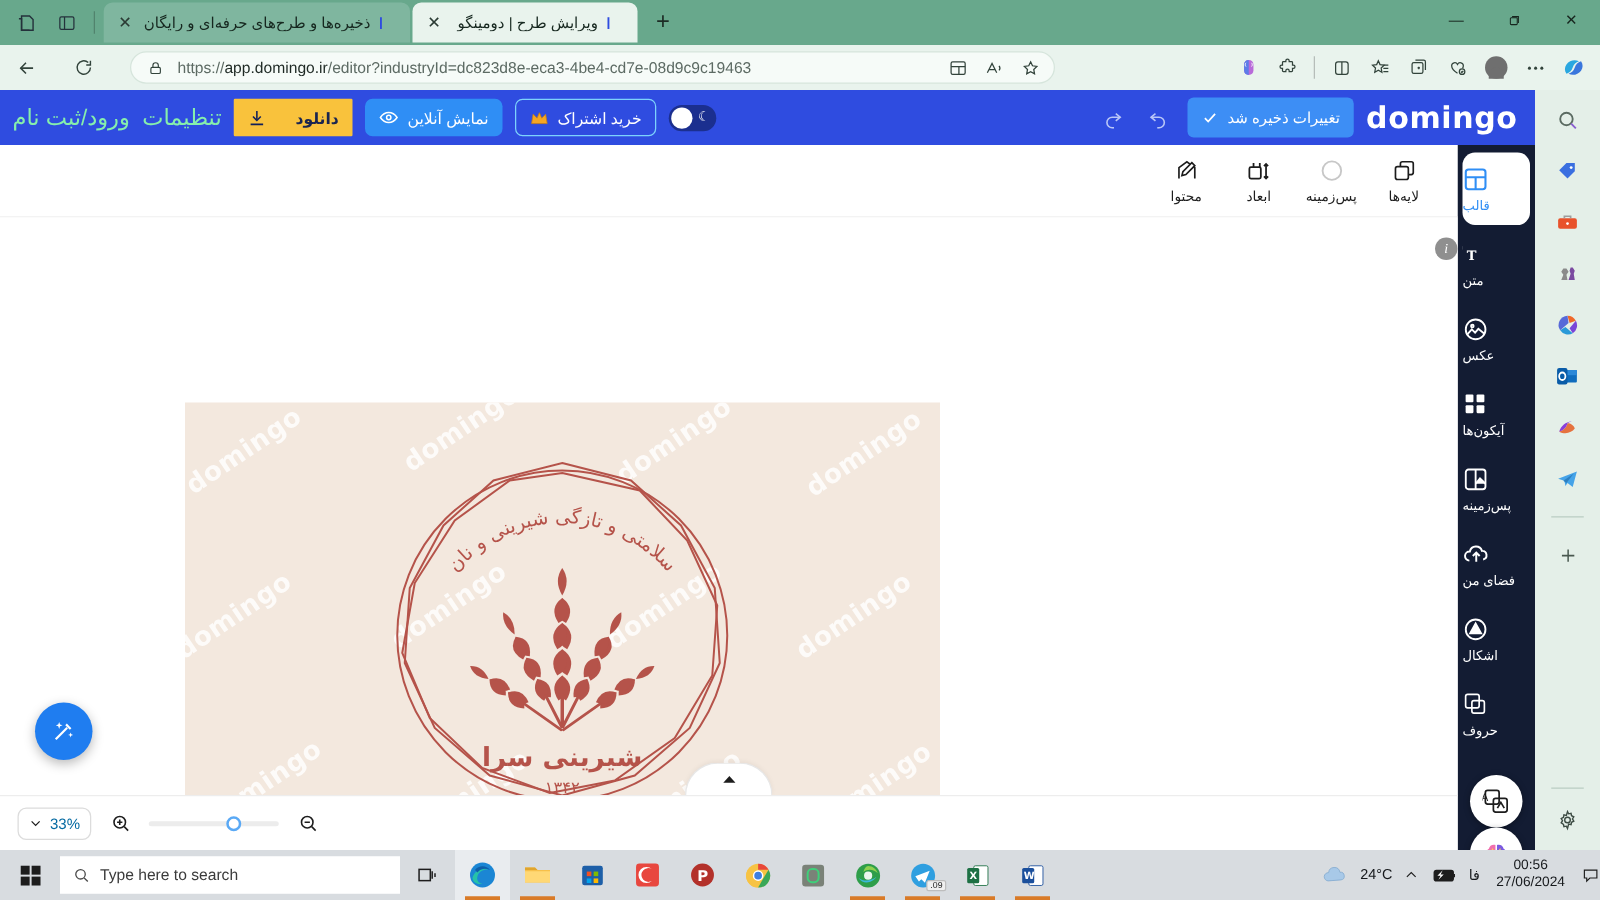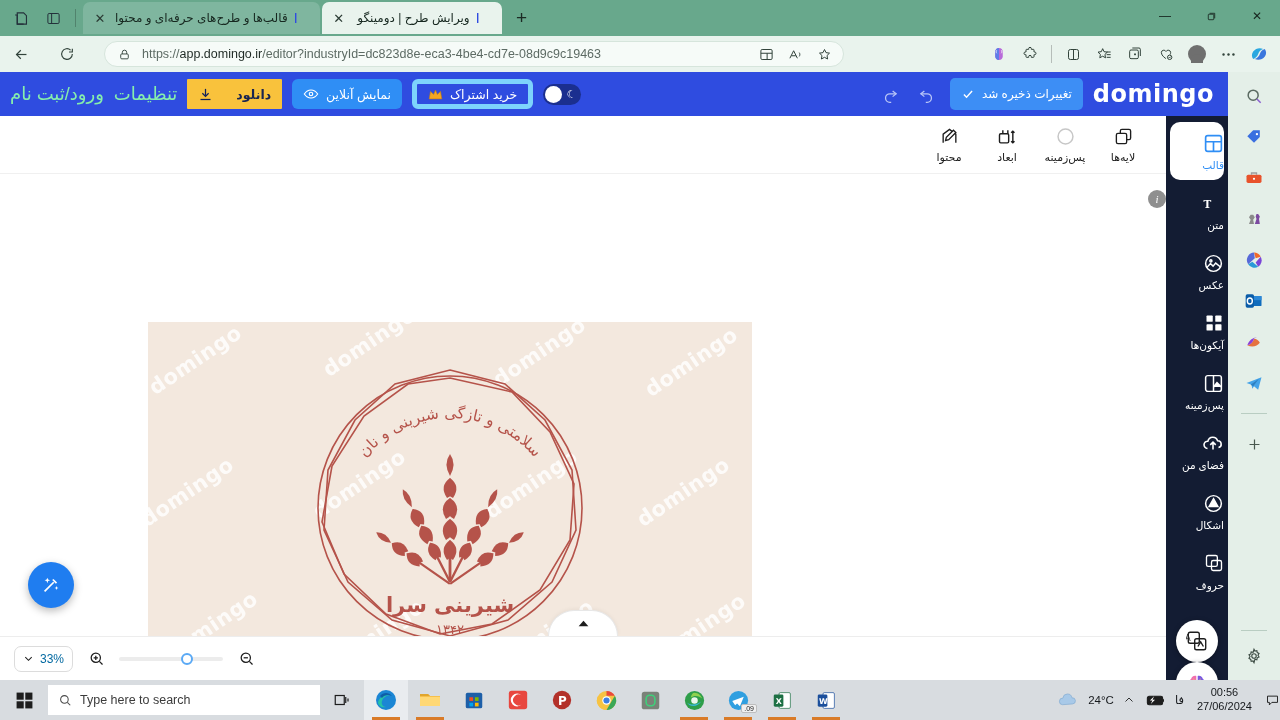--- a/index.html
+++ b/index.html
@@ -75,21 +75,21 @@
     display: flex; align-items: center; gap: 7px; font-size: 12px; white-space: nowrap;
   }
   .hdr-ico-btn { width: 26px; height: 26px; display:flex;align-items:center;justify-content:center; color:#b9c6f7; }
   .hdr-right { margin-right: auto; display: flex; align-items: center; gap: 10px; direction: rtl; }
   .toggle {
     width: 38px; height: 21px; border-radius: 11px; background: #1b2f8f; position: relative; display:flex; align-items:center;
   }
   .toggle .knob { position: absolute; left: 2px; width: 17px; height: 17px; border-radius: 50%; background:#fff; }
   .toggle .moon { position: absolute; right: 5px; color:#fff; font-size: 11px; line-height: 1;}
   .btn-outline {
-    border: 5px solid #7dd3fc; color: #fff; border-radius: 6px; height: 30px; padding: 0 11px;
+    border: 1px solid #7dd3fc; color: #fff; border-radius: 6px; height: 30px; padding: 0 11px;
     display:flex; align-items:center; gap:7px; font-size: 12.5px; white-space: nowrap; background: transparent;
   }
   .btn-blue {
     background: #2f8ef5; color: #fff; border-radius: 6px; height: 30px; padding: 0 11px;
     display:flex; align-items:center; gap:7px; font-size: 12.5px; white-space: nowrap;
   }
   .btn-yellow {
     background: #f9c23c; color: #1a2550; border-radius: 1px; height: 30px; padding: 0 11px;
     display:flex; align-items:center; gap:23px; font-size: 12.5px; font-weight: 700; white-space: nowrap;
   }
@@ -97,21 +97,21 @@
 
   .app-body { display: flex; height: 564px; direction: rtl; }
 
   
   .side {
     width: 62px; background: #131c33; display: flex; flex-direction: column; align-items: center;
     padding-top: 6px; gap: 2px; position: relative; flex: 0 0 62px;
   }
   .side-item {
     width: 54px; height: 58px; border-radius: 10px; display: flex; flex-direction: column;
-    align-items: flex-start; justify-content: center; gap: 4px; color: #ffffff; font-size: 10.5px;
+    align-items: flex-end; justify-content: center; gap: 4px; color: #ffffff; font-size: 10.5px;
   }
   .side-item.active { background: #ffffff; color: #2f8ef5; }
   .side-item .s-ico { height: 24px; display:flex;align-items:center;justify-content:center; }
   .side-badge {
     position: absolute; width: 42px; height: 42px; border-radius: 50%; background: #fff;
     display: flex; align-items: center; justify-content: center; box-shadow: 0 1px 5px rgba(0,0,0,.35);
   }
   .side-badge.b1 { right: 10px; top: 504px; }
   .side-badge.b2 { right: 10px; top: 546px; }
 
@@ -215,21 +215,21 @@
         </svg>
       </div>
       <div class="vsep"></div>
 
       <div class="tab inactive">
         <span class="tab-favicon">
           <svg width="15" height="15" viewBox="0 0 24 24">
               <text x="4" y="19" font-size="20" font-weight="700" fill="#2f4ce0" font-family="DejaVu Sans">d</text>
             </svg>
         </span>
-        <span class="tab-title">قالب‌ها و طرح‌های حرفه‌ای و محتوا</span>
+        <span class="tab-title">ذخیره‌ها و طرح‌های حرفه‌ای و رایگان</span>
         <span class="tab-close">✕</span>
       </div>
 
       <div class="tab active">
         <span class="tab-favicon">
           <svg width="15" height="15" viewBox="0 0 24 24">
               <text x="4" y="19" font-size="20" font-weight="700" fill="#2f4ce0" font-family="DejaVu Sans">d</text>
             </svg>
         </span>
         <span class="tab-title">ویرایش طرح | دومینگو</span>

